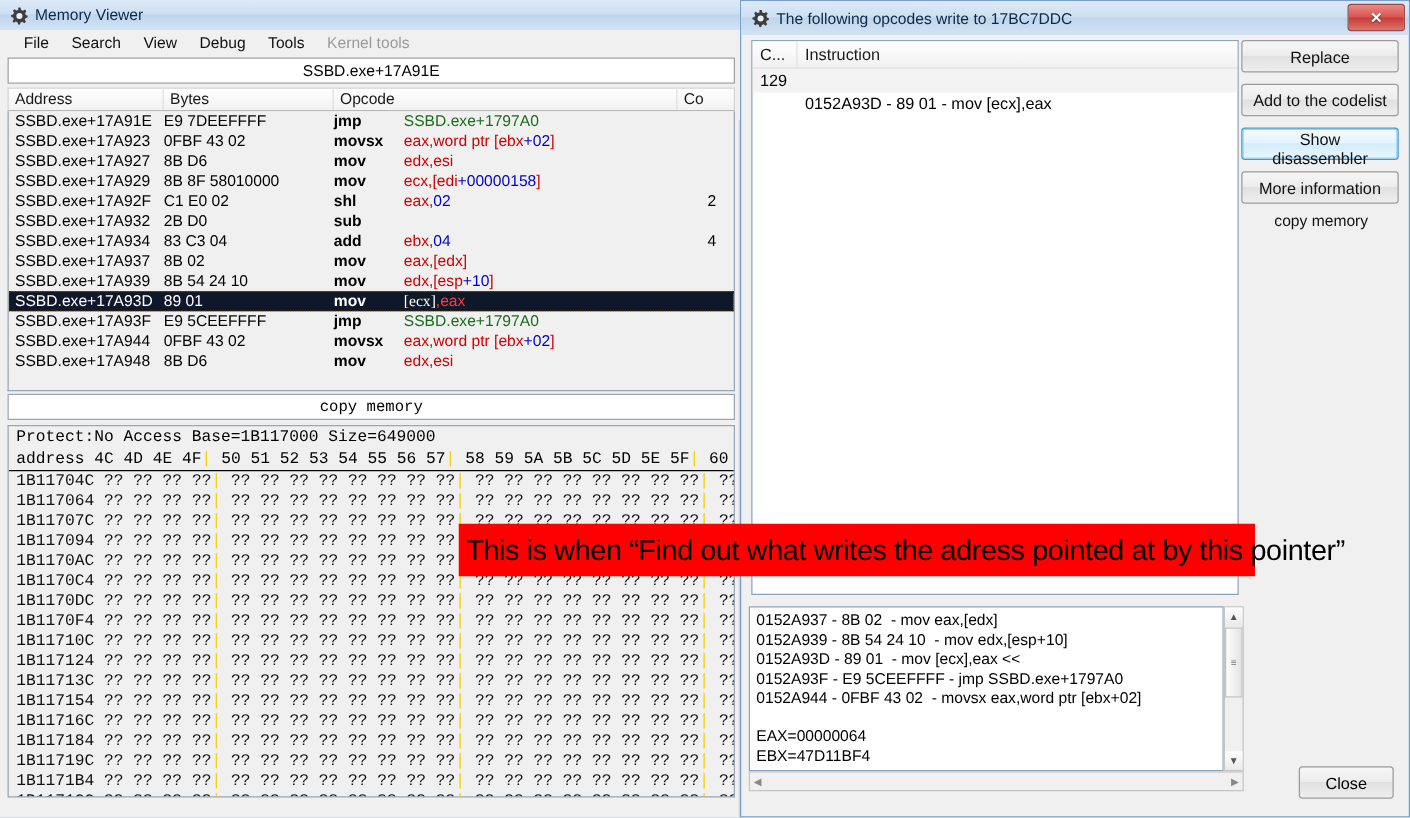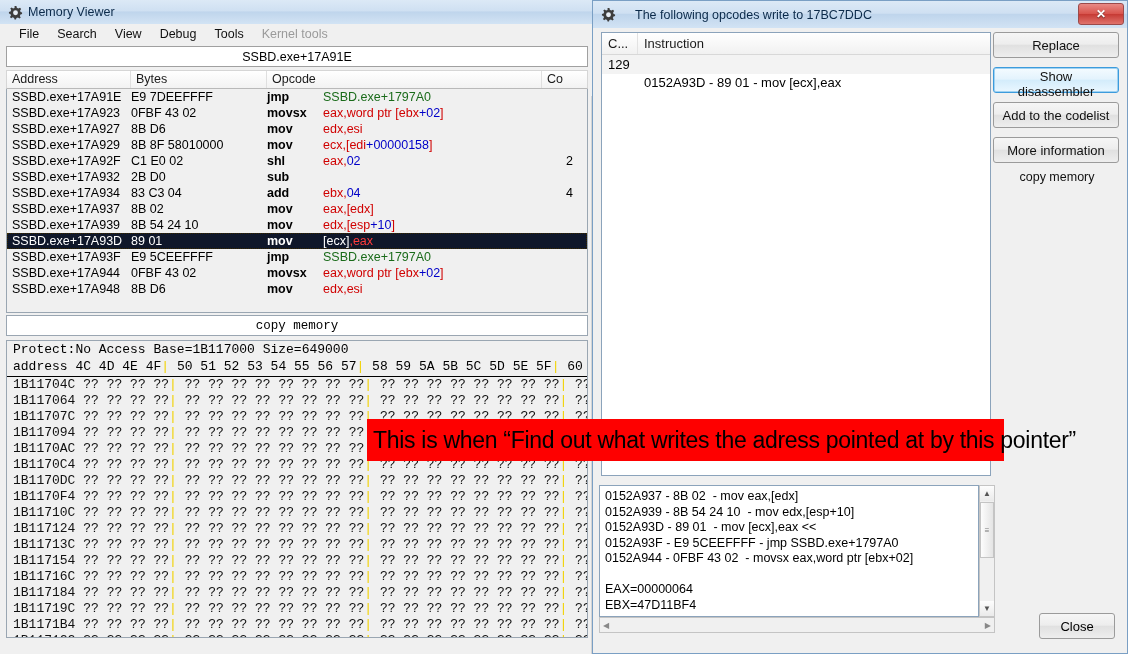--- a/index.html
+++ b/index.html
@@ -118,21 +118,21 @@
     background: #0f172a;
     outline: 1px dotted #3a2a00;
     outline-offset: -1px;
   }
   .drow.sel .c-addr, .drow.sel .c-bytes, .drow.sel .c-mn { color: #fff; }
   .op-red   { color: #d00000; }
   .op-blue  { color: #0000c8; }
   .op-green { color: #1a6b1a; text-align: center; }
   .op-black { color: #000; }
   .drow.sel .op-red { color: #ff3b3b; }
-  .drow.sel .op-black { color: #ffffff; }
+  .drow.sel .op-black { color: #ffffff; font-family: Liberation Serif, serif; }
 
   .copymem-bar {
     margin: 2px 4px 0 6px;
     height: 19px;
     background: #fff;
     border: 1px solid #9aa6b2;
     display: flex; align-items: center; justify-content: center;
     font-family: "Liberation Mono", monospace;
     font-size: 12.5px; color: #000;
   }
@@ -149,21 +149,21 @@
     font-size: 13px;
   }
   .hex-status { padding: 1px 0 0 6px; white-space: nowrap; color: #000; height: 17px; }
   .hex-head  { padding: 0 0 0 6px; white-space: nowrap; color: #000; height: 17px;
                border-bottom: 1px solid #000; }
   .hexrow { padding-left: 6px; white-space: nowrap; height: 16px; line-height: 16px; color: #111; }
   .hex-sep { color: #f2d200; }
 
   
   #opcodedlg { left: 592px; top: 0; width: 536px; height: 654px; }
-  #opcodedlg .titlebar { height: 27px; gap: 14px; }
+  #opcodedlg .titlebar { height: 27px; }
 
   .oplist {
     position: absolute;
     left: 8px; top: 31px; width: 390px; height: 444px;
     background: #fff;
     border: 1px solid #8ba3bb;
     box-sizing: border-box;
     overflow: hidden;
   }
   .oplist-head {
@@ -444,22 +444,22 @@
       <div id="oplist-rows">
           <div class="oplist-row">
             <div class="oc" style="width: 36px;">129</div>
             <div class="oc" style="flex: 1 1 0%; margin-top: 36px;">0152A93D - 89 01  - mov [ecx],eax</div>
           </div>
         </div>
     </div>
 
     <div class="sidebtns">
       <button class="btn">Replace</button>
+      <button class="btn">Add to the codelist</button>
       <button class="btn focused">Show disassembler</button>
-      <button class="btn">Add to the codelist</button>
       <button class="btn">More information</button>
       <div class="sidenote">copy memory</div>
     </div>
 
     <div class="infopane">0152A937 - 8B 02  - mov eax,[edx]
 0152A939 - 8B 54 24 10  - mov edx,[esp+10]
 0152A93D - 89 01  - mov [ecx],eax &lt;&lt; 
 0152A93F - E9 5CEEFFFF - jmp SSBD.exe+1797A0
 0152A944 - 0FBF 43 02  - movsx eax,word ptr [ebx+02]
 

